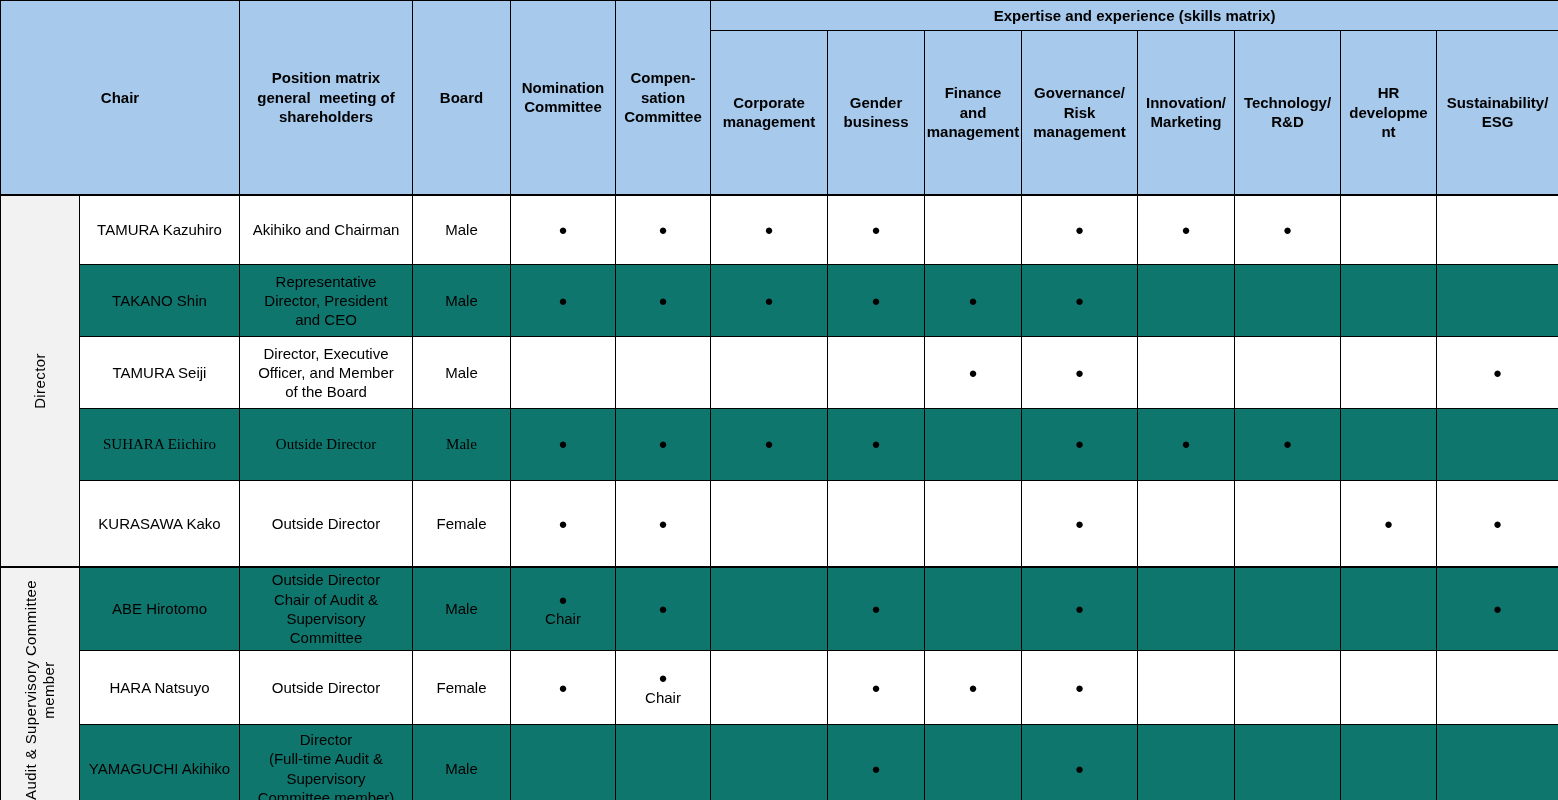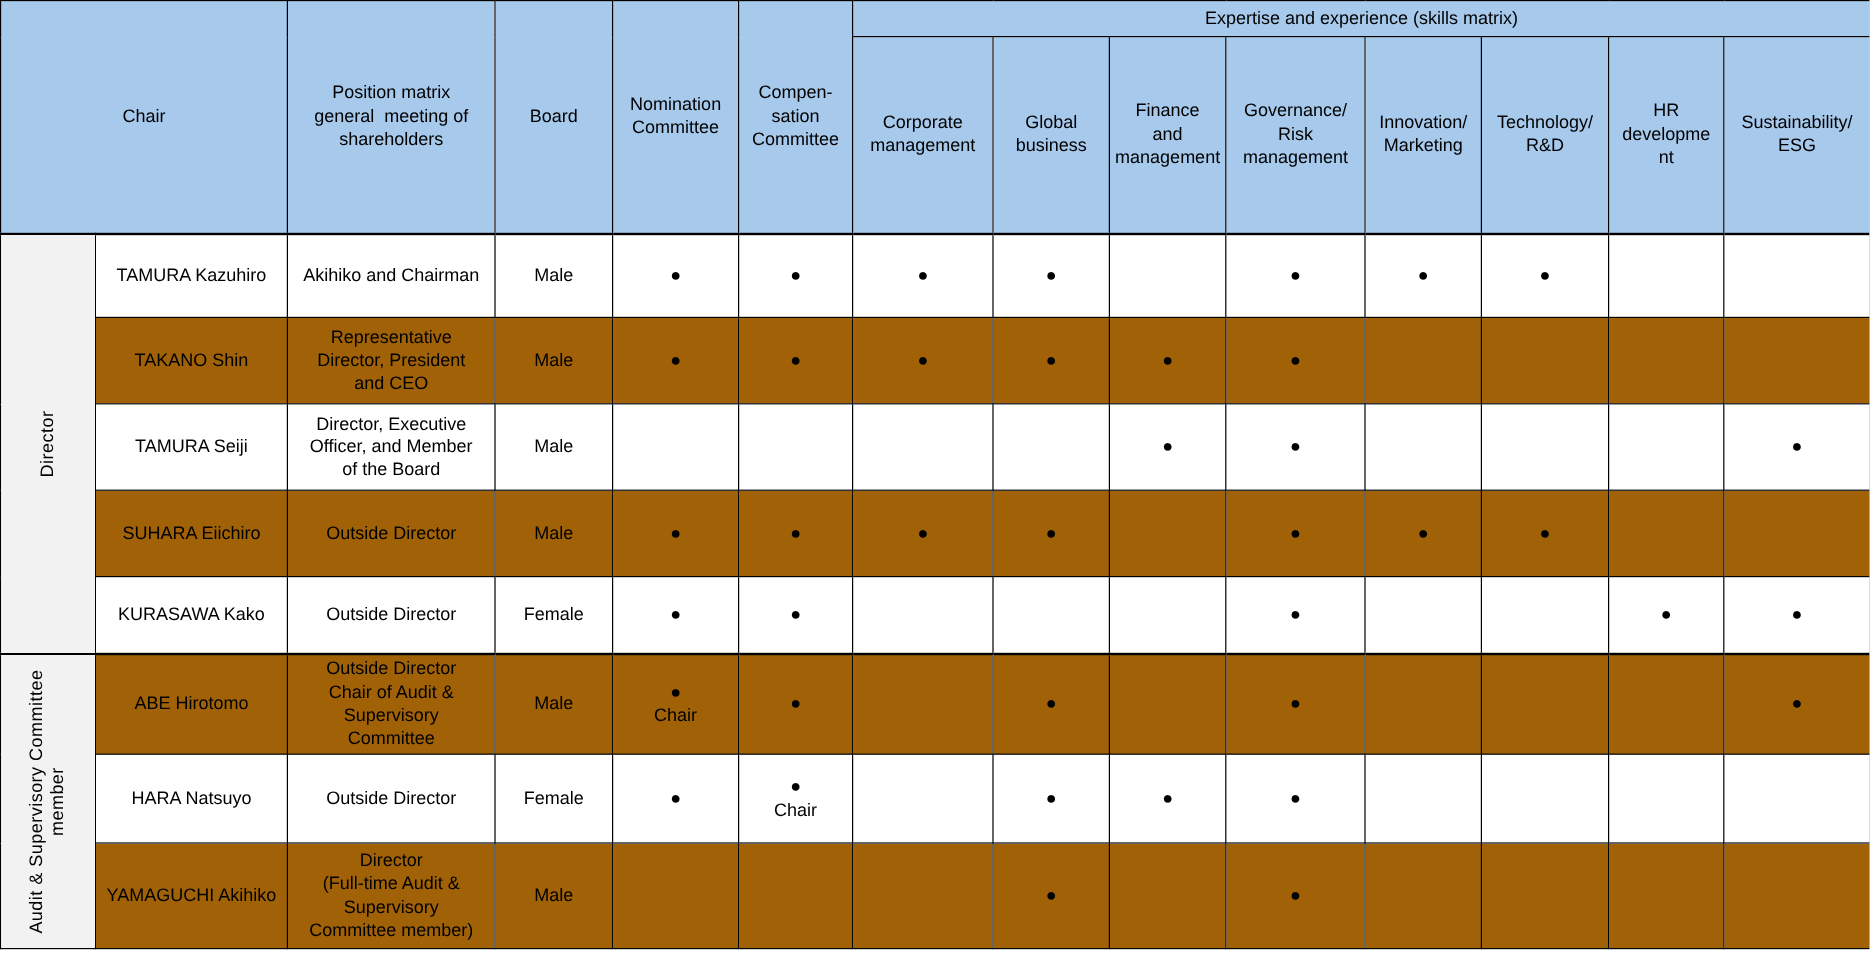--- a/index.html
+++ b/index.html
@@ -24,31 +24,31 @@
     border: 1px solid #000;
     text-align: center;
     vertical-align: middle;
     white-space: pre-wrap;
     font-size: 15px;
     line-height: 1.28;
     overflow: hidden;
   }
   thead th {
     background: #A6C9EC;
-    font-weight: normal;
+    font-weight: bold;
     color: #000;
   }
   tr.band-row { height: 30px; }
   tr.subhead-row { height: 164px; }
   thead tr:last-child th,
   thead th[rowspan] { border-bottom: 2px solid #000; }
 
   
   tbody td { background: #ffffff; }
-  tr.alt td { background: #a16207; }
+  tr.alt td { background: #0f766e; }
   td.group-cell {
     background: #F2F2F2 !important;
     position: relative;
     padding: 0;
   }
   .vtext {
     position: absolute;
     top: 50%;
     left: 50%;
     transform: translate(-50%, -50%) rotate(-90deg);
@@ -60,22 +60,22 @@
   .vtext.g1 { width: 330px; }
   .vtext.g2 { width: 236px; }
 
   td.skill-cell, td.committee-cell { font-size: 15px; }
   td.skill-cell { font-size: 16px; }
 
   
   tr.r1 { height: 70px; }
   tr.r2 { height: 72px; }
   tr.r3 { height: 72px; }
-  tr.r4 { height: 72px; }
-  tr.r5 { height: 64px; }
+  tr.r4 { height: 72px; font-family: Liberation Serif, serif; }
+  tr.r5 { height: 86px; }
   tr.r6 { height: 84px; }
   tr.r7 { height: 74px; }
   tr.r8 { height: 88px; }
 
   
   tr.group-sep td { border-top: 2px solid #000; }
 </style>
 </head>
 <body>
 
@@ -108,21 +108,21 @@
         <th rowspan="2">Nomination
 Committee</th>
         <th rowspan="2">Compen-
 sation
 Committee</th>
         <th colspan="8">Expertise and experience (skills matrix)</th>
       </tr>
       <tr class="subhead-row">
         <th>Corporate
 management</th>
-        <th>Global
+        <th>Gender
 business</th>
         <th>Finance
 and
 management</th>
         <th>Governance/
 Risk
 management</th>
         <th>Innovation/
 Marketing</th>
         <th>Technology/

